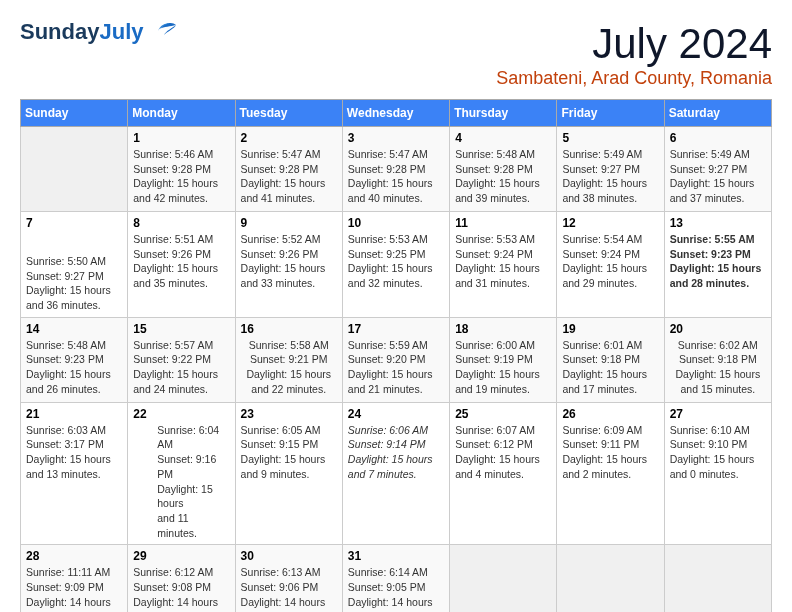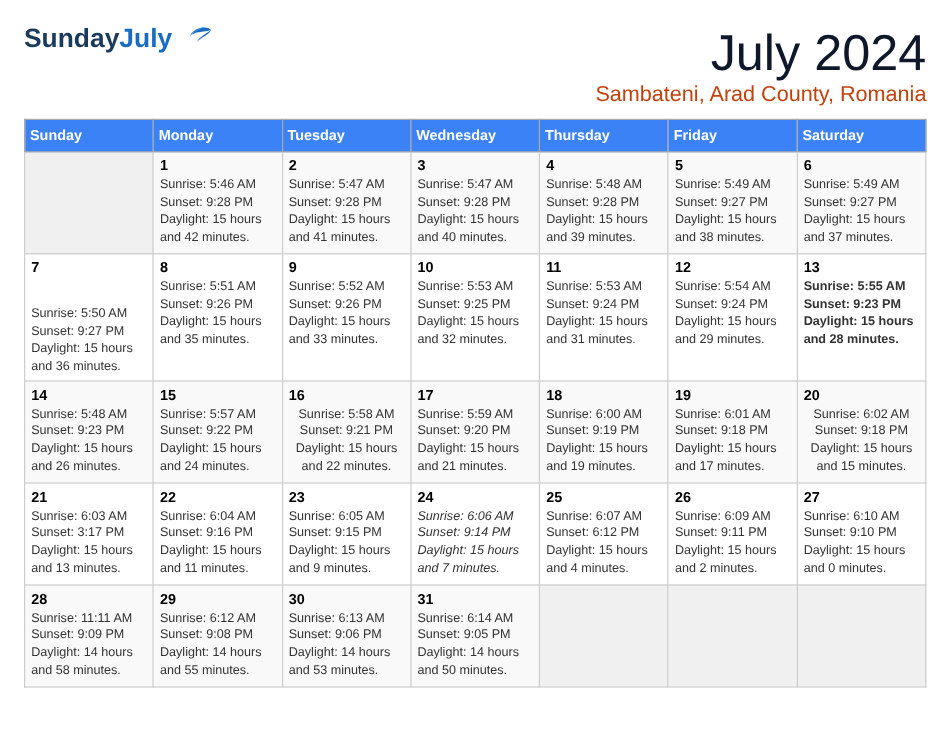--- a/index.html
+++ b/index.html
@@ -263,21 +263,21 @@
       <tr>
         <td>
           <span class="day-number">21</span>
           <div class="day-info" style="white-space: pre-line;">Sunrise: 6:03 AM
 Sunset: 3:17 PM
 Daylight: 15 hours
 and 13 minutes.</div>
         </td>
         <td>
           <span class="day-number">22</span>
-          <div class="day-info" style="white-space: pre-line;">Sunrise: 6:04 AM
+          <div class="day-info" style="white-space: pre-line; margin-left: 24px;">Sunrise: 6:04 AM
 Sunset: 9:16 PM
 Daylight: 15 hours
 and 11 minutes.</div>
         </td>
         <td>
           <span class="day-number">23</span>
           <div class="day-info" style="white-space: pre-line;">Sunrise: 6:05 AM
 Sunset: 9:15 PM
 Daylight: 15 hours
 and 9 minutes.</div>

